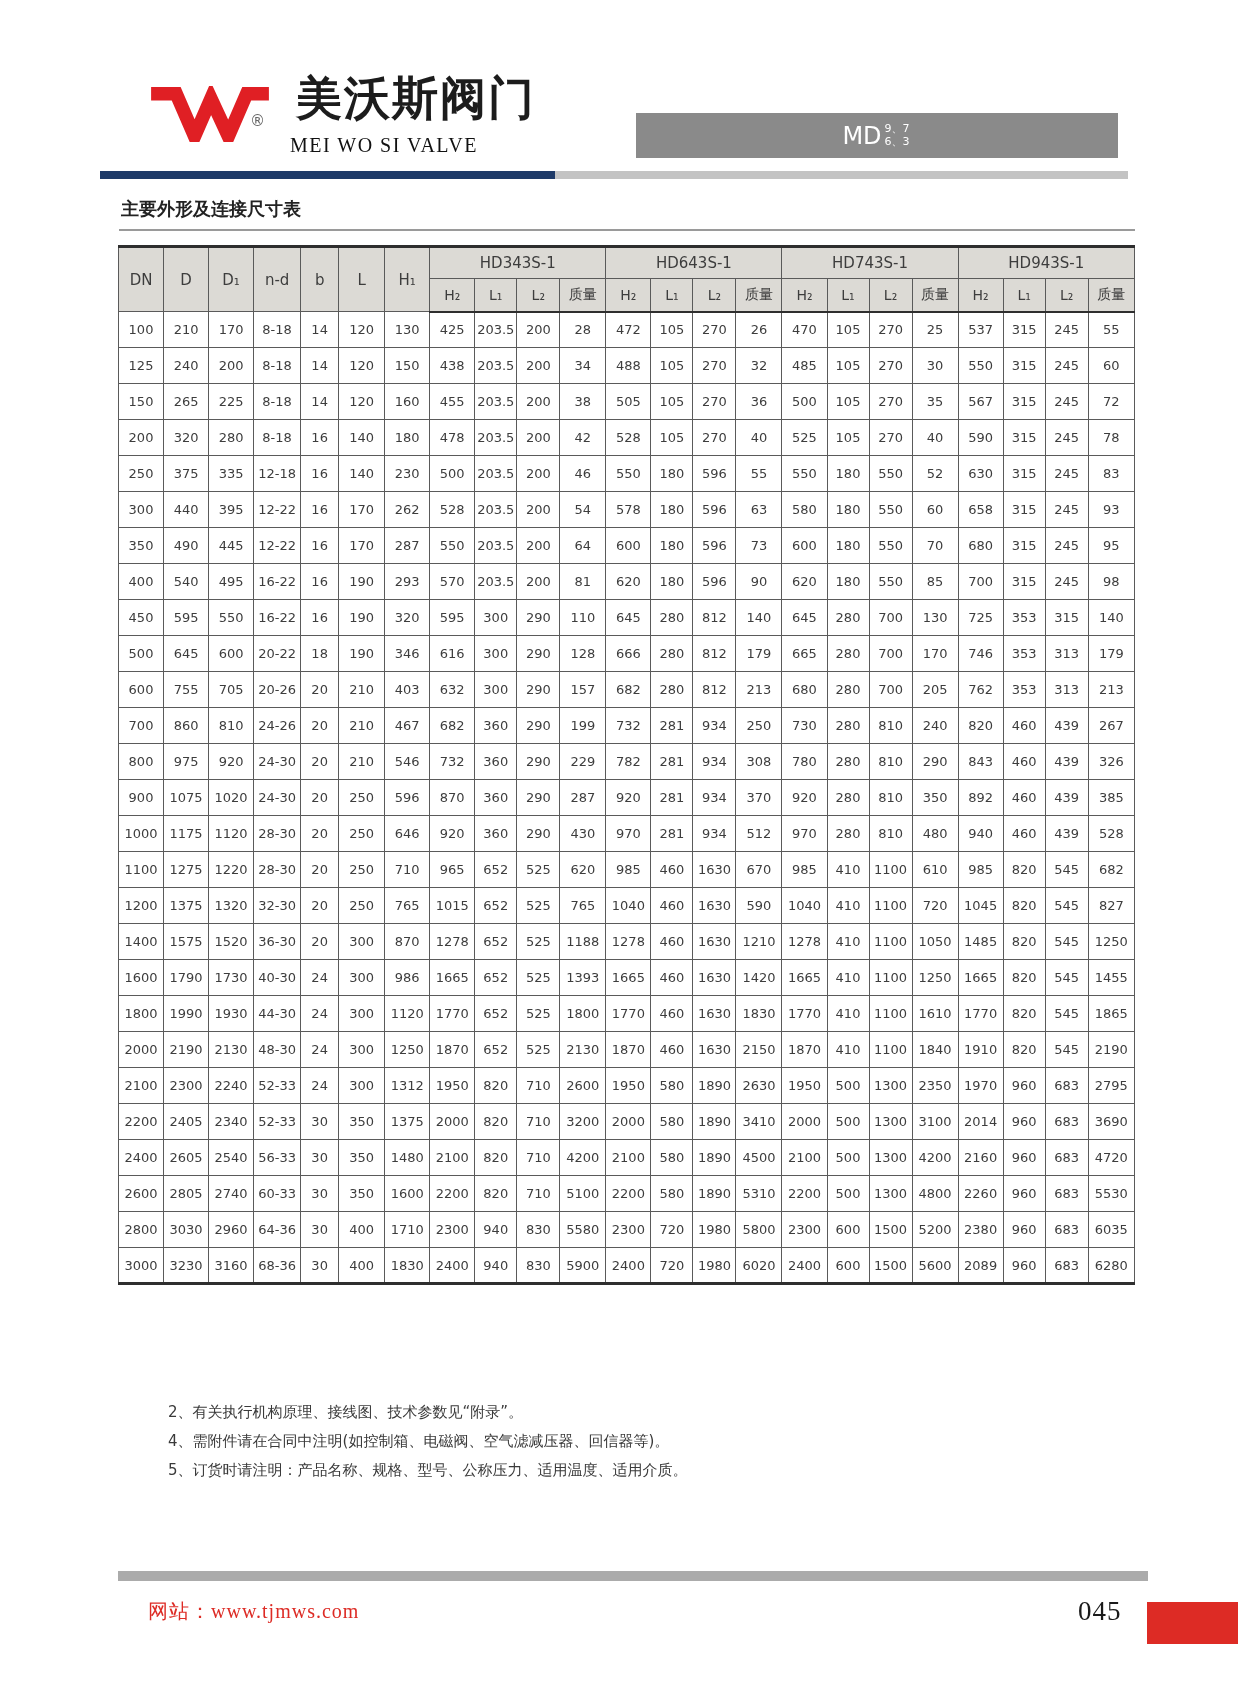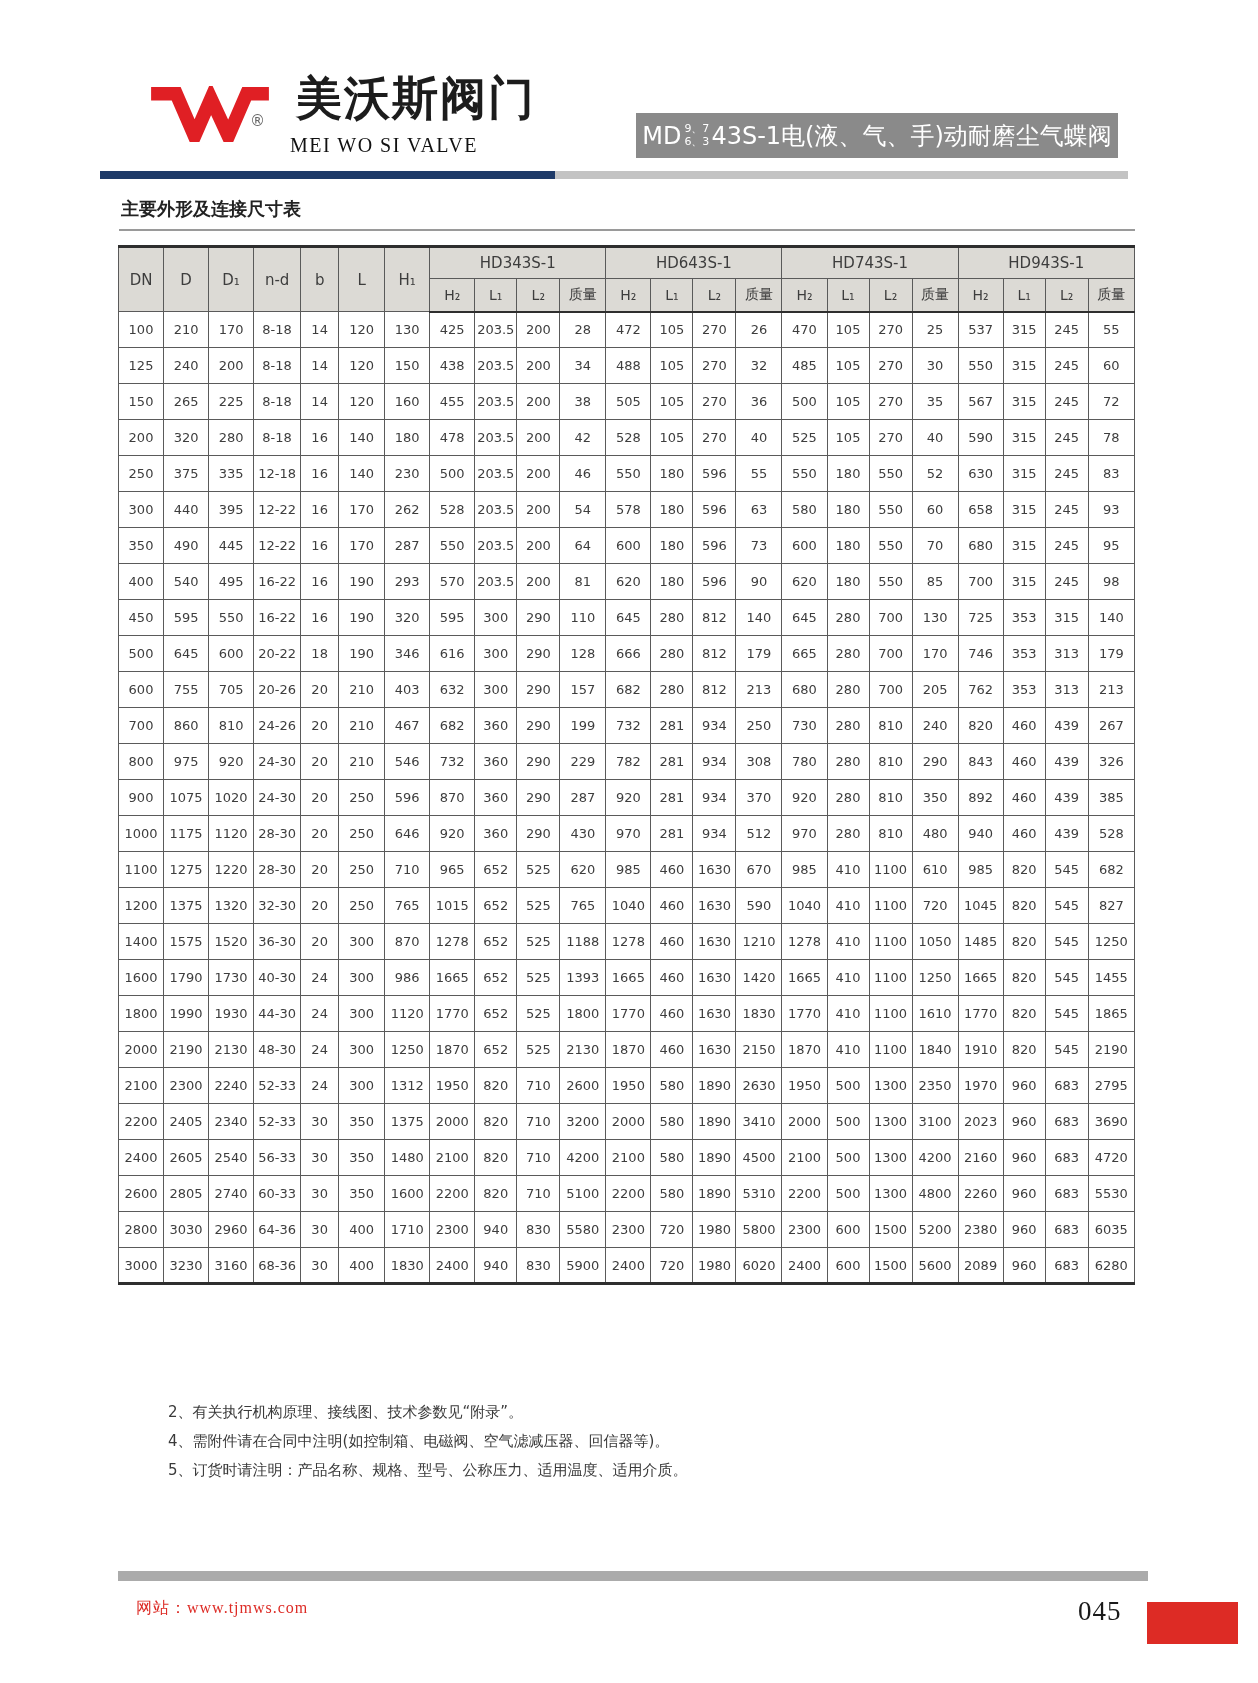--- a/index.html
+++ b/index.html
@@ -75,23 +75,23 @@
   col.c-h2{width:45px;} col.c-l1{width:42px;} col.c-l2{width:43px;} col.c-wt{width:46px;}
 
   
   .notes{position:absolute;left:122px;top:1398px;font-size:15px;color:#3a3a3a;line-height:29px;}
   .notes .note-line{white-space:nowrap;}
   .notes .note-line.indent{padding-left:46px;}
 
   
   .footer-bar{position:absolute;left:118px;top:1571px;width:1030px;height:10px;background:#ababab;}
   .site{
-    position:absolute;left:136px;top:1598px;
+    position:absolute;left:148px;top:1598px;
     font-family:"Liberation Serif","DejaVu Serif",serif;
-    font-size:16px;color:var(--accent-red);letter-spacing:1px;white-space:nowrap;text-align:right;
+    font-size:20px;color:var(--accent-red);letter-spacing:1px;white-space:nowrap;text-align:right;
   }
   .page-number{
     position:absolute;left:1078px;top:1596px;
     font-family:"Liberation Serif","DejaVu Serif",serif;
     font-size:27px;color:#1a1a1a;letter-spacing:1px;
   }
   .corner-block{position:absolute;left:1147px;top:1602px;width:91px;height:42px;background:var(--accent-red);}
 </style>
 </head>
 <body>
@@ -104,21 +104,20 @@
   <div class="reg-mark">®</div>
   <div class="brand-cn">美沃斯阀门</div>
   <div class="brand-en">MEI WO SI VALVE</div>
 
   <div class="banner">
     <span>MD</span>
     <span class="stack">
       <span>9、7</span>
       <span>6、3</span>
     </span>
-    <span>43S-1电(液、气、手)动耐磨尘气蝶阀</span>
   </div>
 
   <div class="rule-blue"></div>
   <div class="rule-gray"></div>
 
   <div class="section-title">主要外形及连接尺寸表</div>
   <div class="title-underline"></div>
 
   <table class="dim-table">
     <colgroup>
@@ -743,21 +742,21 @@
           <td>710</td>
           <td>3200</td>
           <td>2000</td>
           <td>580</td>
           <td>1890</td>
           <td>3410</td>
           <td>2000</td>
           <td>500</td>
           <td>1300</td>
           <td>3100</td>
-          <td>2023</td>
+          <td>2014</td>
           <td>960</td>
           <td>683</td>
           <td>3690</td>
         </tr>
         <tr>
           <td>2400</td>
           <td>2605</td>
           <td>2540</td>
           <td>56-33</td>
           <td>30</td>

